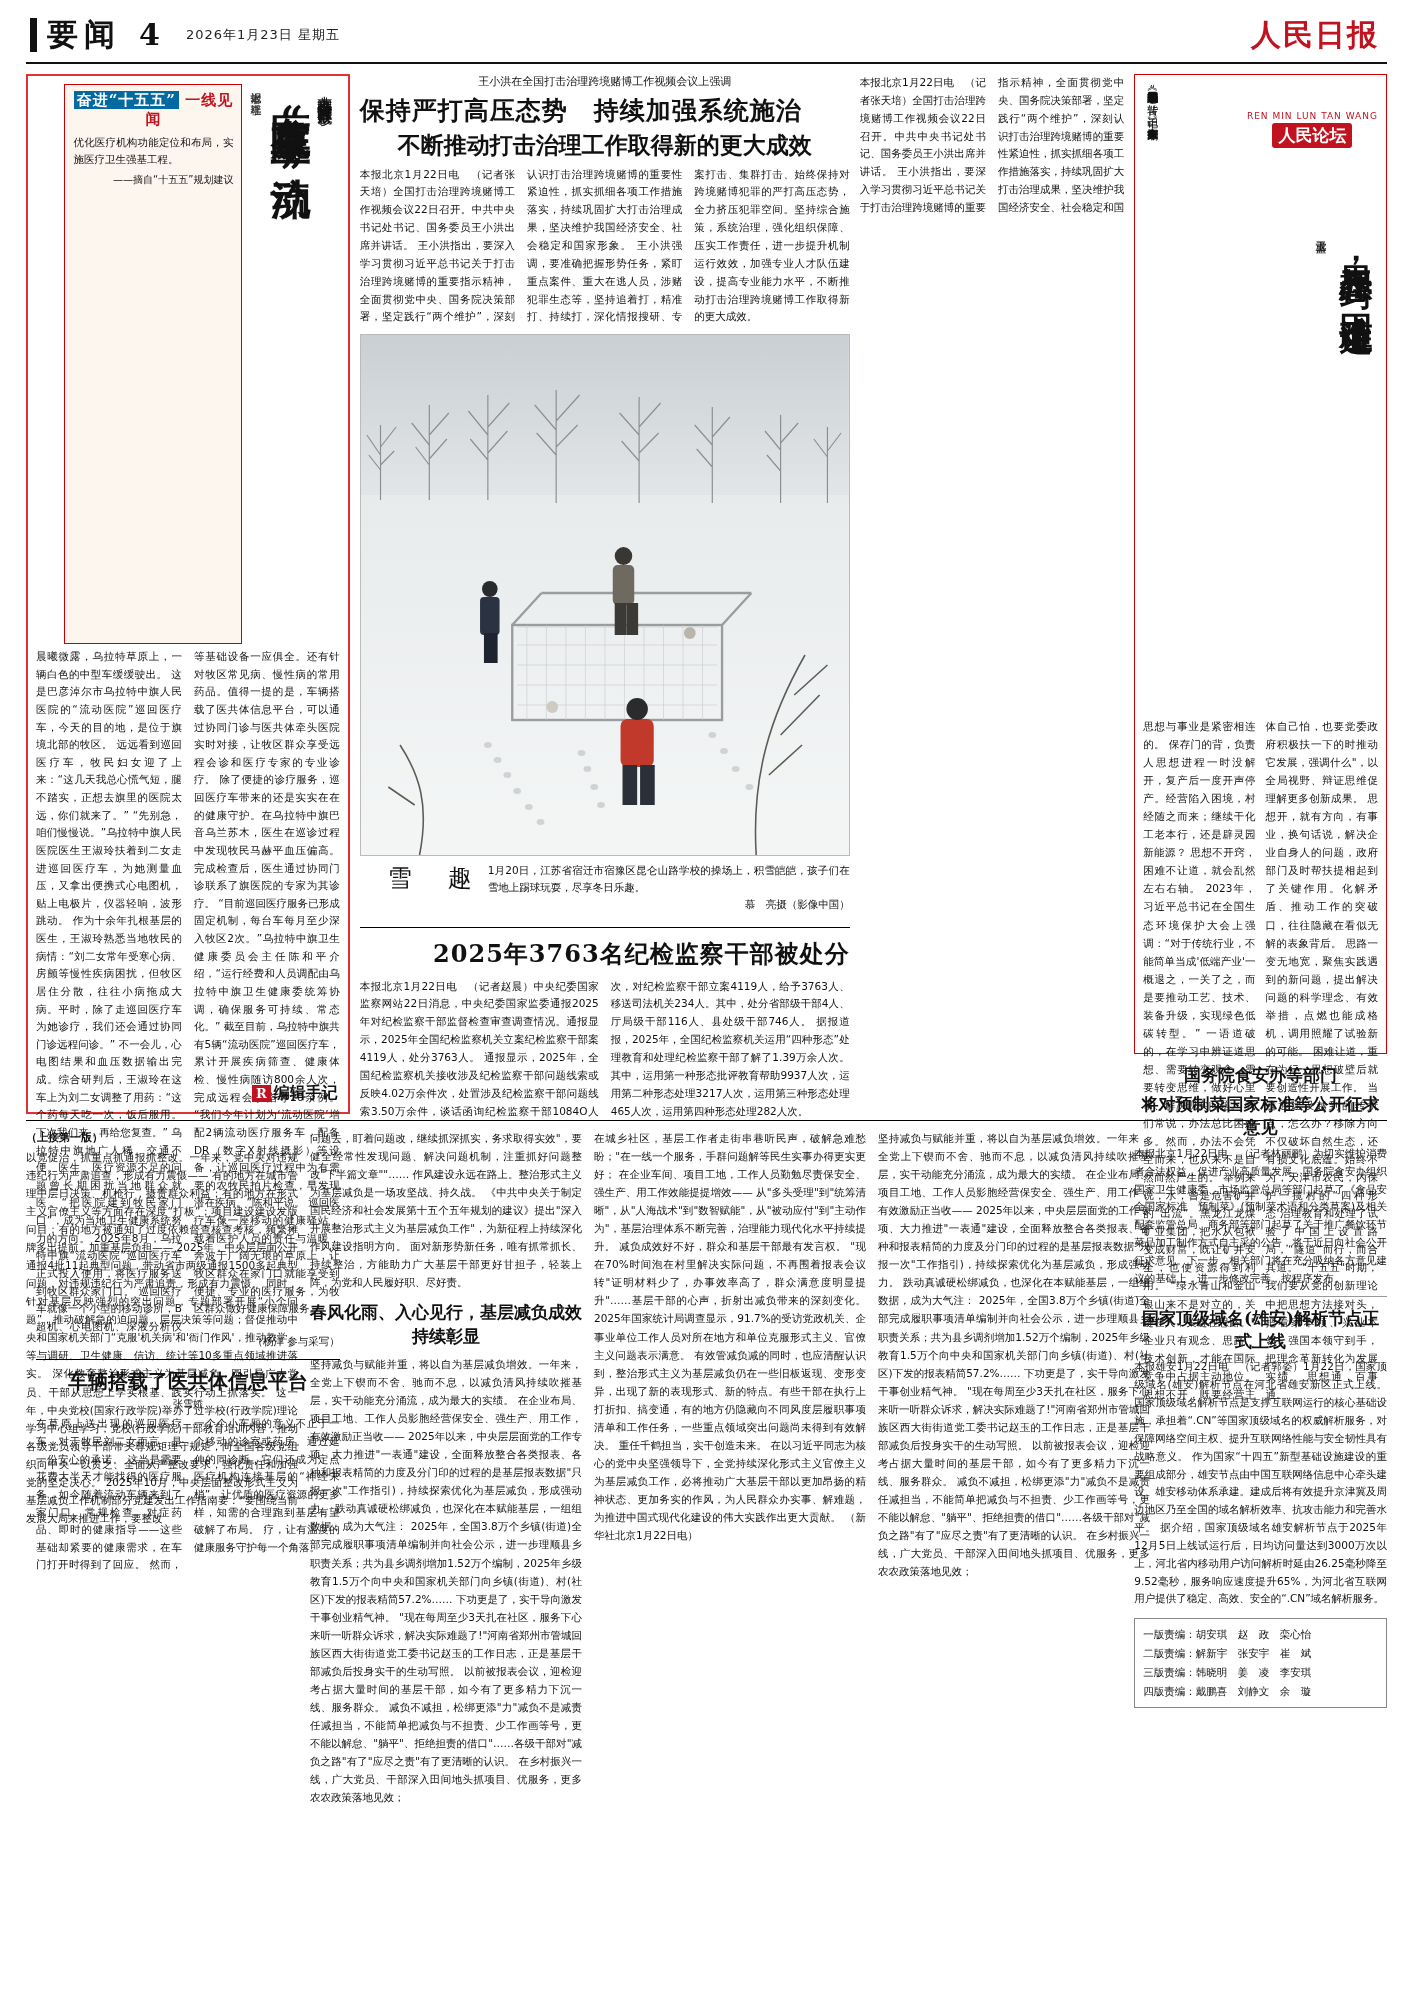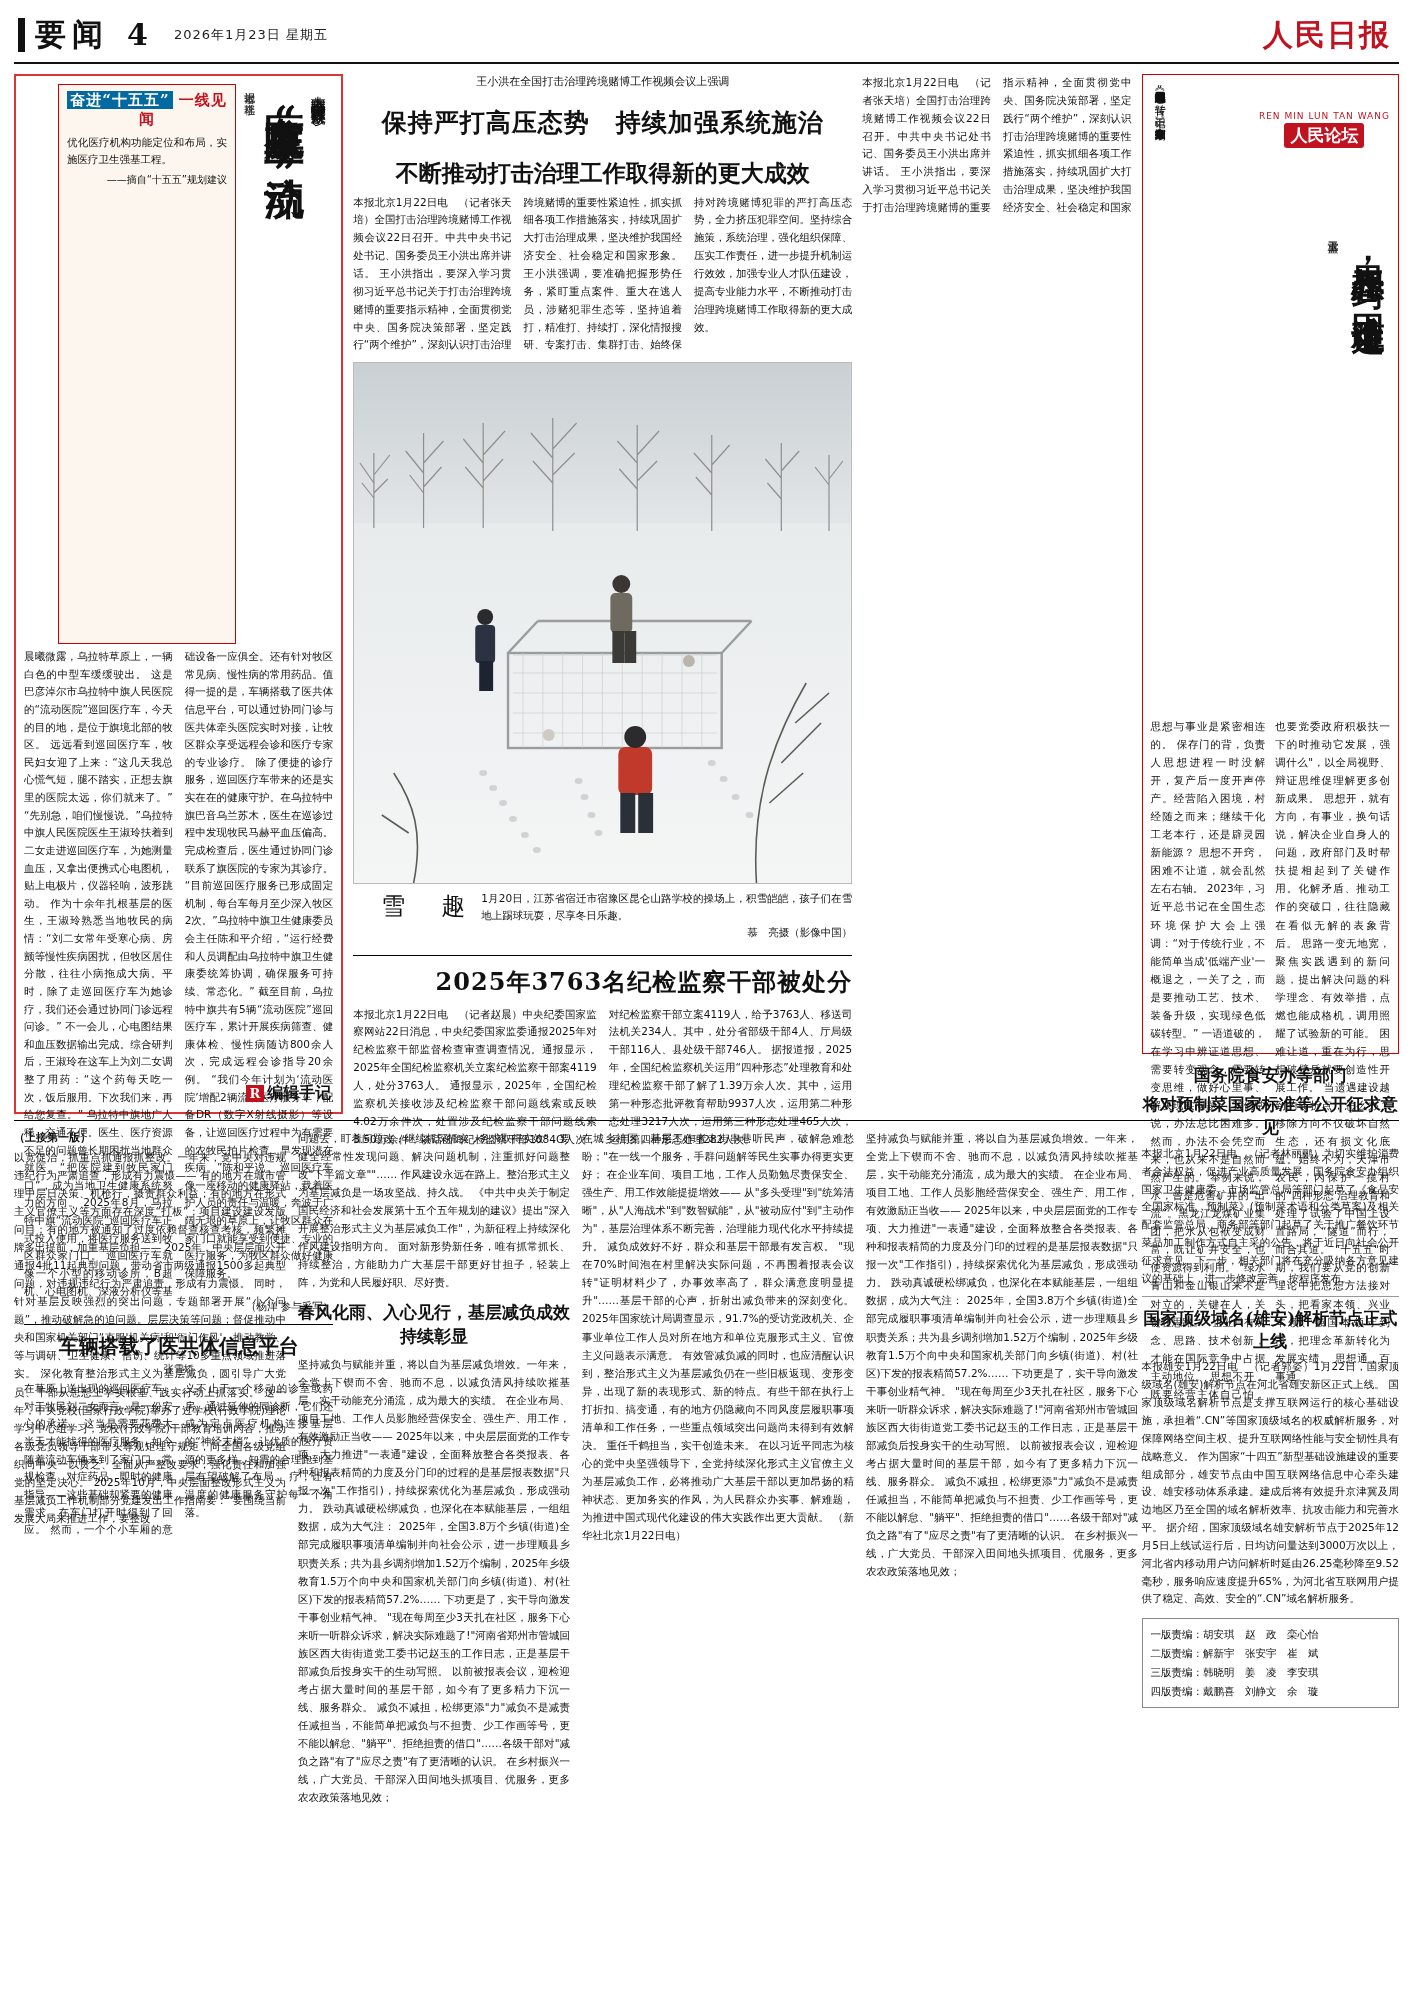--- a/index.html
+++ b/index.html
@@ -1,17 +1,17 @@
 <!DOCTYPE html>
 <html><head>
 <meta charset="utf-8">
 <style>
   html,body{margin:0;padding:0;background:#fff;}
   body{width:1413px;height:2000px;font-family:"DejaVu Sans","Liberation Sans",sans-serif;color:#111;}
-  .page{position:relative;width:1413px;height:2000px;box-sizing:border-box;padding:0 14px;}
+  .page{position:relative;width:1413px;height:2000px;box-sizing:border-box;padding:0 26px;}
   
   .masthead{display:flex;align-items:flex-end;border-bottom:2px solid #111;padding:14px 4px 6px 4px;}
   .mast-left{display:flex;align-items:baseline;flex:0 0 auto;}
   .mast-bar{width:7px;height:34px;background:#111;margin-right:10px;align-self:center;}
   .mast-title{font-family:"DejaVu Serif","Liberation Serif",serif;font-size:31px;font-weight:bold;letter-spacing:6px;}
   .mast-page{font-family:"DejaVu Serif","Liberation Serif",serif;font-size:30px;font-weight:bold;margin-left:18px;}
   .mast-date{font-size:13px;margin-left:26px;align-self:center;letter-spacing:1px;color:#222;}
   .mast-right{margin-left:auto;display:flex;align-items:center;}
   .logo{font-family:"DejaVu Serif","Liberation Serif",serif;font-size:30px;font-weight:bold;letter-spacing:2px;color:#c1121f;border:0;padding:0 4px;}
   
@@ -30,21 +30,21 @@
   .box-15 .bt .red{background:#0369a1;color:#fff;padding:0 3px;}
   .box-15 .bb{font-size:10.5px;line-height:1.65;margin-top:5px;text-align:justify;}
   .box-15 .bsrc{font-size:10px;text-align:right;margin-top:4px;}
   .colA-body{font-size:10.5px;line-height:1.68;text-align:justify;column-count:2;column-gap:12px;margin-top:4px;}
   .sub-head{font-family:"DejaVu Serif","Liberation Serif",serif;font-size:20px;font-weight:bold;text-align:center;margin:10px 0 2px;border-top:1px solid #000;padding-top:8px;}
   .sub-by{font-size:10px;text-align:center;margin-bottom:4px;}
   .editor-badge{position:absolute;right:10px;bottom:8px;font-family:"DejaVu Serif","Liberation Serif",serif;font-size:16px;font-weight:bold;}
   .editor-badge .r{background:#c1121f;color:#fff;padding:1px 4px;margin-right:3px;font-size:13px;}
   
   .b-kicker{font-size:11px;text-align:center;line-height:1.5;}
-  .b-head1{font-family:Liberation Mono, monospace;font-size:25px;font-weight:bold;text-align:center;line-height:1.25;letter-spacing:1px;margin:18px 0;}
+  .b-head1{font-family:Liberation Sans, sans-serif;font-size:25px;font-weight:bold;line-height:1.25;letter-spacing:1px;margin:4px 0;}
   .b-head2{font-family:"DejaVu Serif","Liberation Serif",serif;font-size:23px;font-weight:bold;text-align:center;line-height:1.3;margin:2px 0 6px;}
   .b-cols{column-count:3;column-gap:12px;font-size:10.5px;line-height:1.7;text-align:justify;}
   .b-cols2{column-count:2;column-gap:12px;font-size:10.5px;line-height:1.7;text-align:justify;}
   .photo{margin-top:8px;border:1px solid #bbb;}
   .photo-img{width:100%;height:520px;display:block;}
   .cap-row{display:flex;align-items:flex-start;margin-top:6px;gap:10px;}
   .cap-title{font-family:"DejaVu Serif","Liberation Serif",serif;font-size:24px;font-weight:normal;letter-spacing:6px;flex:0 0 auto;padding-left:28px;}
   .cap-text{font-size:10.5px;line-height:1.6;text-align:justify;}
   .b-head3{font-family:"DejaVu Serif","Liberation Serif",serif;font-size:24px;font-weight:bold;text-align:right;margin:14px 0 8px;border-top:1px solid #000;padding-top:10px;letter-spacing:1px;}
   

